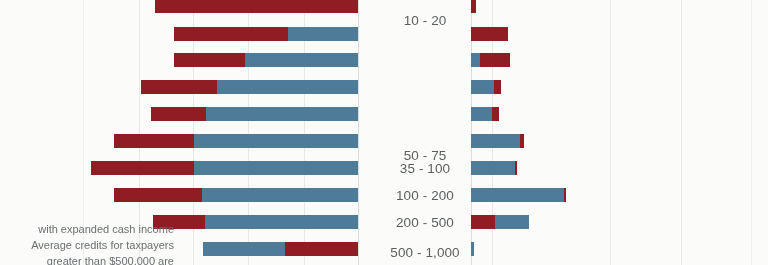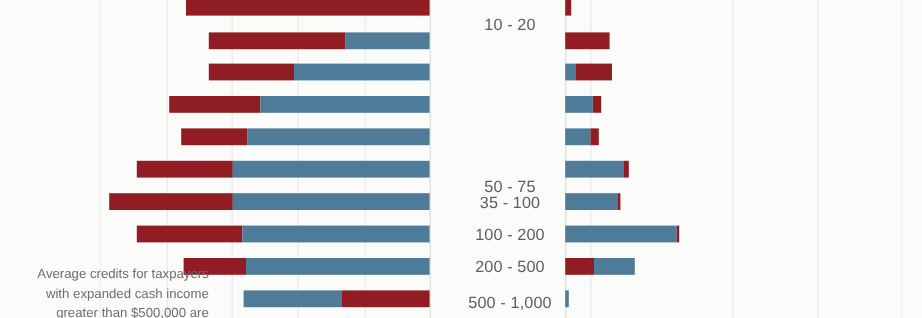--- a/index.html
+++ b/index.html
@@ -161,18 +161,18 @@
   </div>
 
   <div class="cat-label" style="top:14px;">10 - 20</div>
   <div class="cat-label" style="top:149px;">50 - 75</div>
   <div class="cat-label" style="top:162px;">35 - 100</div>
   <div class="cat-label" style="top:189px;">100 - 200</div>
   <div class="cat-label" style="top:216px;">200 - 500</div>
   <div class="cat-label" style="top:246px;">500 - 1,000</div>
 
   <div class="annotation" style="top:222px;">
+    <div>with expanded cash income</div>
     <div>Average credits for taxpayers</div>
-    <div>with expanded cash income</div>
     <div>greater than $500,000 are</div>
   </div>
 
 </div>
 
 </body></html>

